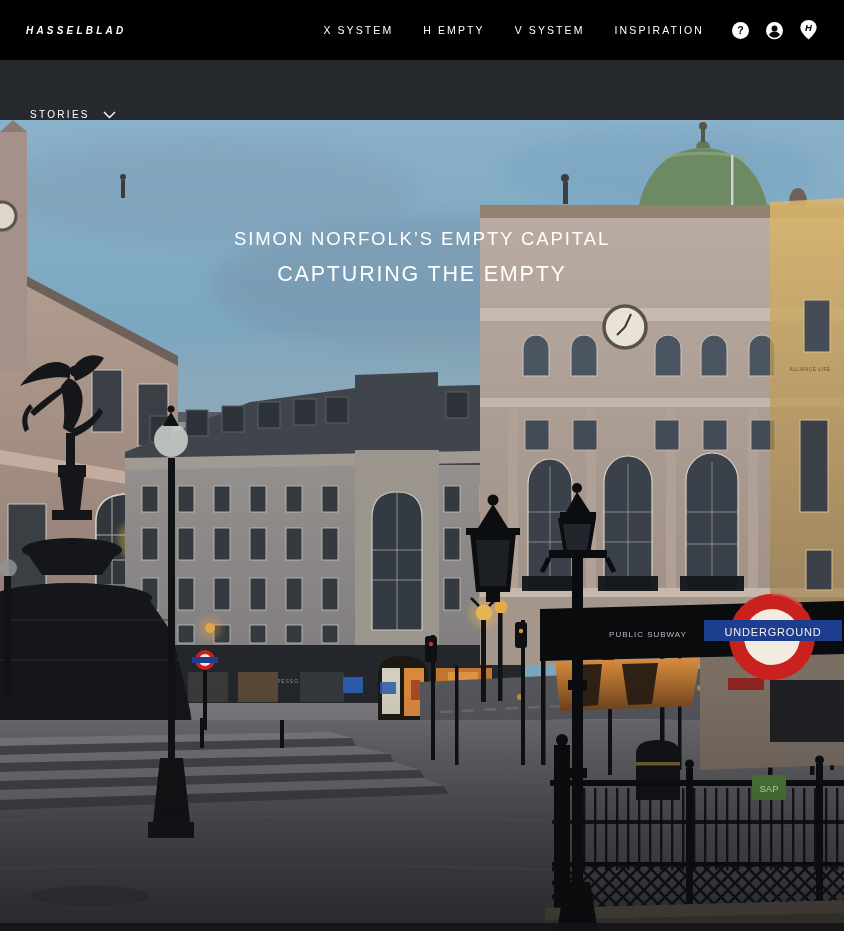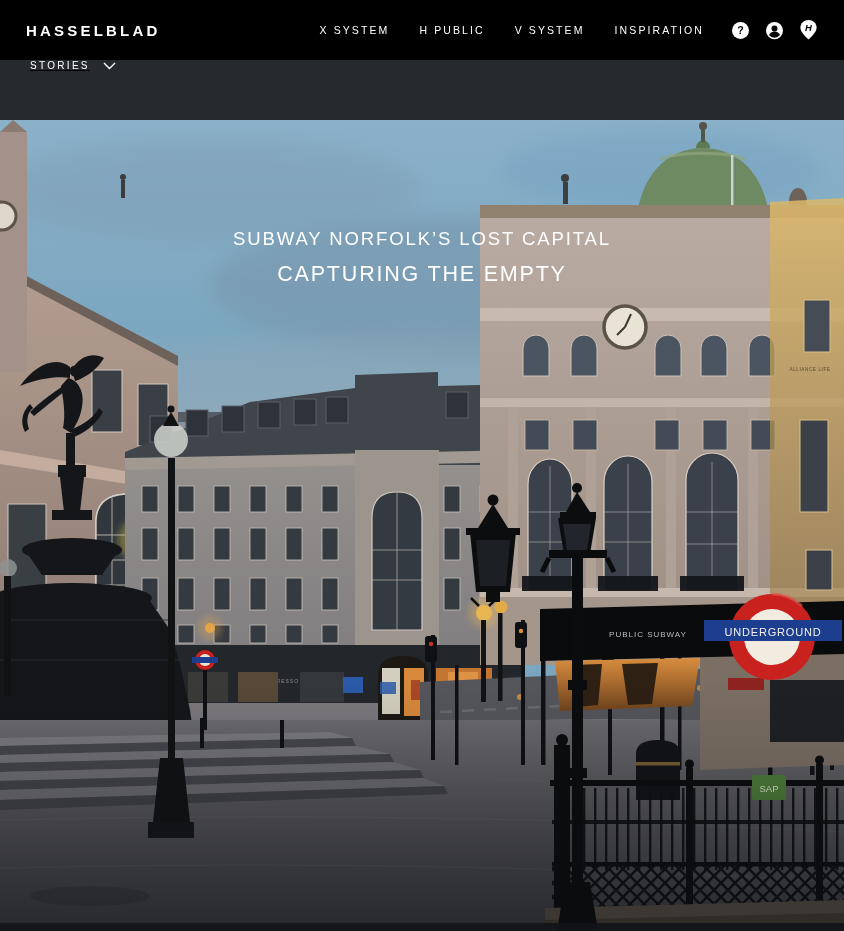--- a/index.html
+++ b/index.html
@@ -1,46 +1,46 @@
 <!DOCTYPE html>
 <html><head>
 <meta charset="utf-8">
 <style>
   html,body{margin:0;padding:0;background:#000;}
   body{width:844px;height:931px;overflow:hidden;font-family:"Liberation Sans",sans-serif;-webkit-font-smoothing:antialiased;}
 
   
   .header{height:60px;background:#000;display:flex;align-items:center;padding:0 26px;box-sizing:border-box;}
-  .logo{color:#fff;font-weight:700;font-size:15px;letter-spacing:3.2px;cursor:pointer;}
+  .logo{color:#fff;font-style:italic;font-weight:700;font-size:10px;letter-spacing:3.2px;cursor:pointer;}
   .nav{margin-left:auto;display:flex;align-items:flex-start;gap:30px;}
   .nav a{color:#fff;text-decoration:none;font-size:10.5px;letter-spacing:2.1px;font-weight:400;cursor:pointer;white-space:nowrap;}
   .hdr-icons{display:flex;align-items:center;gap:15px;margin-left:27px;}
   .icon-btn{width:19px;height:21px;display:flex;align-items:center;justify-content:center;cursor:pointer;}
   .help-circle{width:17px;height:17px;border-radius:50%;background:#fff;color:#000;font-size:10.5px;font-weight:700;display:flex;align-items:center;justify-content:center;line-height:1;}
 
   
-  .subnav{height:60px;background:#262a2e;display:flex;align-items:flex-start;padding:0 30px;box-sizing:border-box;text-decoration:underline;}
+  .subnav{height:60px;background:#262a2e;display:flex;align-items:flex-end;padding:0 30px;box-sizing:border-box;}
   .stories{display:flex;align-items:center;gap:13px;cursor:pointer;}
   .stories span{color:#fff;font-size:10px;letter-spacing:2.3px;font-weight:400;}
 
   
   .hero{position:relative;width:844px;height:811px;overflow:hidden;background:#7aa6c0;}
   .hero svg.scene{position:absolute;top:0;left:0;display:block;}
   .hero-titles{position:absolute;top:108px;left:0;right:0;text-align:center;color:#fff;pointer-events:none;}
   .hero-titles h1{margin:0 0 13px 0;font-size:18.5px;font-weight:400;letter-spacing:1.9px;line-height:21px;}
   .hero-titles h2{margin:8px;font-size:21.5px;font-weight:400;letter-spacing:1.8px;line-height:25.5px;}
 </style>
 </head>
 <body>
 
 <div class="header">
   <div class="logo">HASSELBLAD</div>
   <div class="nav">
     <a>X SYSTEM</a>
-    <a>H PUBLIC</a>
+    <a>H EMPTY</a>
     <a>V SYSTEM</a>
     <a>INSPIRATION</a>
   </div>
   <div class="hdr-icons">
     <div class="icon-btn">
       <div class="help-circle">?</div>
     </div>
     <div class="icon-btn">
       <svg width="19" height="19" viewBox="0 0 19 19">
         <circle cx="9.5" cy="9.5" r="8.5" fill="#fff"></circle>
@@ -457,19 +457,19 @@
       <path d="M566,392 L577,372 L590,392 Z" fill="#0c0d0f"></path>
       <circle cx="577" cy="368" r="5" fill="#0c0d0f"></circle>
     </g>
   </g>
 
   <rect x="0" y="560" width="844" height="251" fill="url(#vign)"></rect>
   <rect x="0" y="803" width="844" height="8" fill="#131418" opacity="0.9"></rect>
 </svg>
 
   <div class="hero-titles">
-    <h1>SUBWAY NORFOLK’S LOST CAPITAL</h1>
+    <h1>SIMON NORFOLK’S EMPTY CAPITAL</h1>
     <h2>
       <span>CAPTURING THE EMPTY</span><br>
       <br>
     </h2>
   </div>
 </div>
 
 </body></html>

